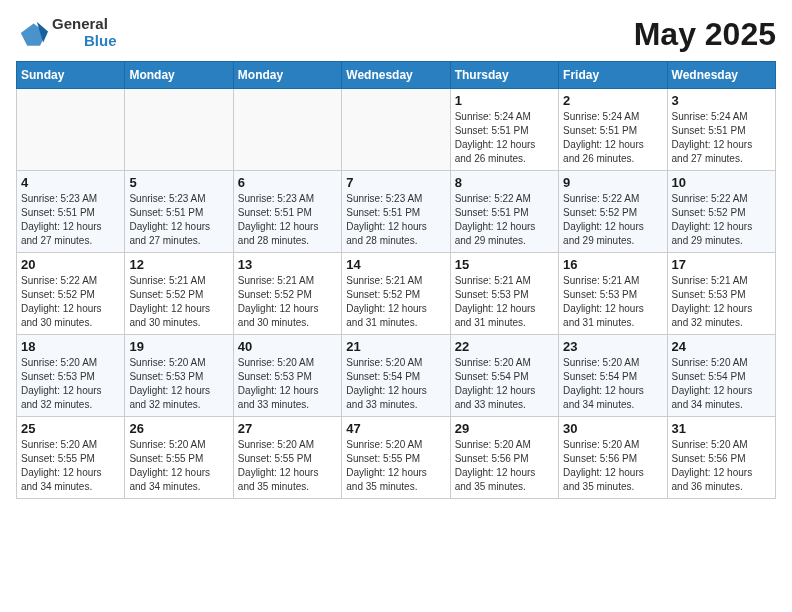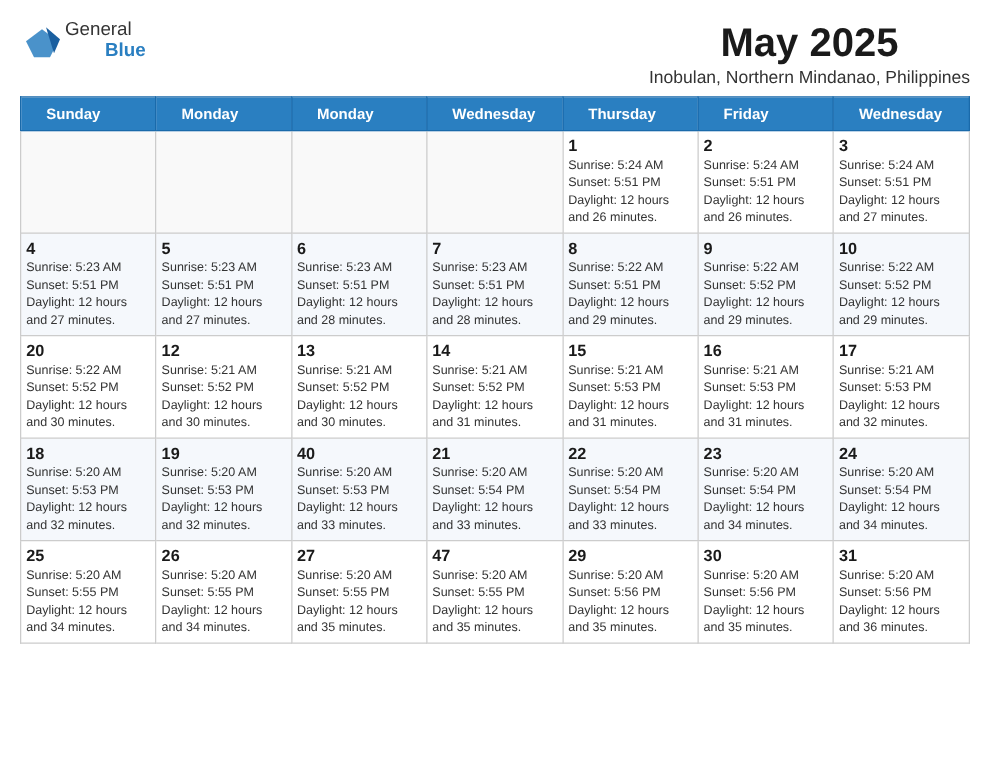--- a/index.html
+++ b/index.html
@@ -21,54 +21,54 @@
       align-items: center;
       gap: 4px;
     }
     .logo-text {
       display: flex;
       flex-direction: column;
       line-height: 1.1;
     }
     .logo-general {
       font-size: 15px;
-      font-weight: normal;
+      font-weight: bold;
       color: #333;
     }
     .logo-blue {
       font-size: 15px;
       font-weight: bold;
       color: #2a7fc1;
       margin-left: 32px;
     }
     .logo-icon {
       width: 32px;
       height: 32px;
     }
     .title-area {
-      text-align: center;
+      text-align: left;
     }
     .title-month {
       font-size: 32px;
       font-weight: bold;
       color: #1a1a1a;
     }
     .title-location {
       font-size: 14px;
       color: #333;
     }
     .calendar {
       width: 100%;
       border-collapse: collapse;
       font-size: 11px;
     }
     .calendar th {
       background: #2a7fc1;
       color: #fff;
-      padding: 6px 20px;
+      padding: 6px 4px;
       text-align: left;
       font-size: 12px;
       font-weight: bold;
       border: 1px solid #1a6aaa;
     }
     .calendar td {
       border: 1px solid #ccc;
       vertical-align: top;
       padding: 4px;
       width: 107px;
@@ -102,21 +102,20 @@
       <polygon points="22,8 38,20 30,36 14,36 6,20" fill="#2a7fc1" opacity="0.85"></polygon>
       <polygon points="26,6 40,18 34,32" fill="#1a5fa0"></polygon>
     </svg>
     <div class="logo-text">
       <span class="logo-general">General</span>
       <span class="logo-blue">Blue</span>
     </div>
   </div>
   <div class="title-area">
     <div class="title-month">May 2025</div>
-    <div class="title-location">Inobulan, Northern Mindanao, Philippines</div>
   </div>
 </div>
 
 <table class="calendar">
   <thead>
     <tr>
     <th>Sunday</th>
         <th>Monday</th>
         <th>Monday</th>
         <th>Wednesday</th>

